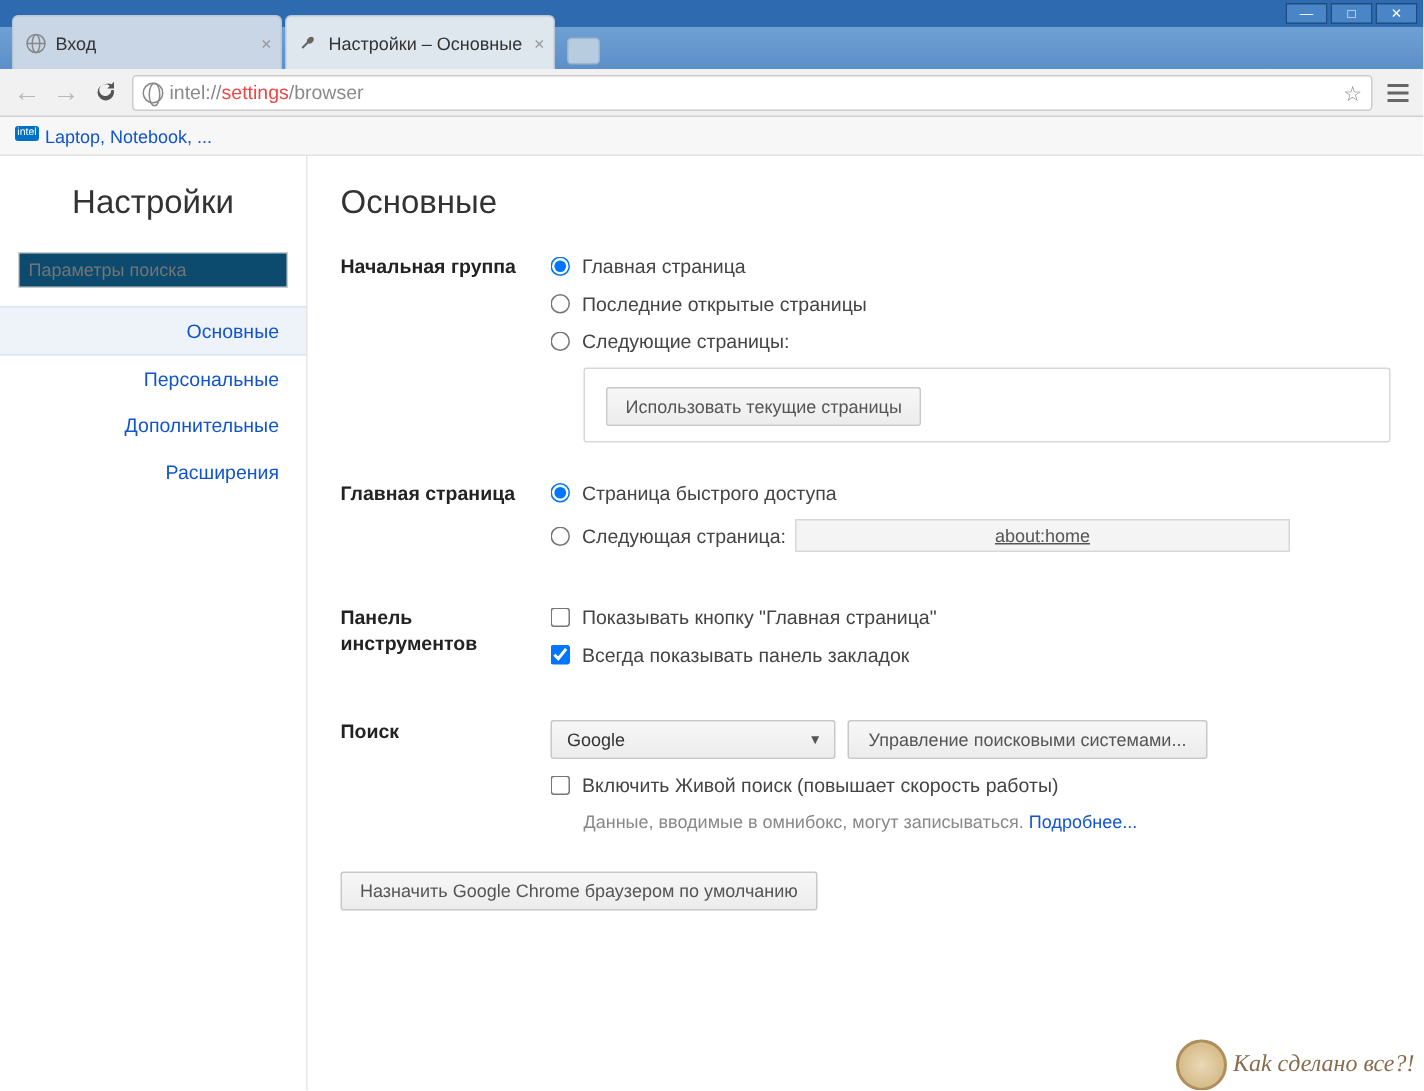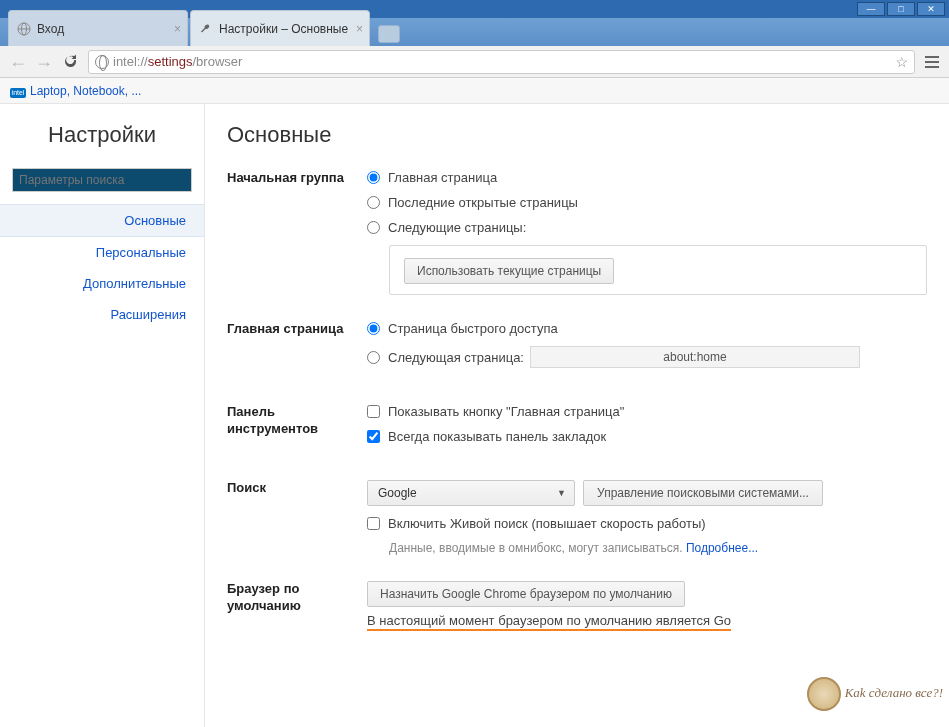--- a/index.html
+++ b/index.html
@@ -19,61 +19,61 @@
 .newtab-btn { width: 22px; height: 18px; background: #b8cce0; border: 1px solid #9ab4d0; border-radius: 3px; margin-left: 6px; margin-bottom: 3px; cursor: pointer; }
 
 
 .toolbar { height: 32px; background: #f1f1f1; border-bottom: 1px solid #d0d0d0; display: flex; align-items: center; padding: 0 6px; gap: 2px; }
 .nav-arrow { width: 24px; height: 24px; display: flex; align-items: center; justify-content: center; color: #b8b8b8; font-size: 18px; cursor: pointer; }
 .reload { color: #555; }
 .omnibox { flex: 1; height: 24px; border: 1px solid #ccc; border-radius: 3px; background: #fff; display: flex; align-items: center; padding: 0 6px; font-size: 13px; margin: 0 4px; }
 .omnibox .globe { width: 14px; height: 14px; border: 1px solid #888; border-radius: 50%; margin-right: 4px; position: relative; }
 .omnibox .globe::after { content: ""; position: absolute; left: 3px; top: -1px; width: 6px; height: 14px; border: 1px solid #888; border-radius: 50%; }
 .omnibox .url-prefix { color: #8a8a8a; }
-.omnibox .url-main { color: #7f1d1d; }
+.omnibox .url-main { color: #ef4444; }
 .omnibox .star { margin-left: auto; color: #888; font-size: 14px; cursor: pointer; }
 .menu-btn { width: 22px; height: 20px; display: flex; flex-direction: column; justify-content: center; gap: 3px; padding: 0 4px; cursor: pointer; }
 .menu-btn span { height: 2px; background: #666; }
 
 
 .bookbar { height: 26px; background: #f7f7f7; border-bottom: 1px solid #e4e4e4; display: flex; align-items: center; padding: 0 10px; font-size: 12px; }
-.bookbar .bm-item { color: #1155cc; cursor: pointer; display: flex; align-items: flex-end; gap: 4px; }
+.bookbar .bm-item { color: #1155cc; cursor: pointer; display: flex; align-items: flex-start; gap: 4px; }
 .intel-dot { width: 16px; height: 10px; background: #0071c5; border-radius: 2px; font-size: 7px; color: #fff; display: flex; align-items: center; justify-content: center; }
 
 
 .page { display: flex; height: calc(727px - 18px - 28px - 32px - 26px); background: #fff; }
 .sidebar { width: 205px; border-right: 1px solid #e6e6e6; padding-top: 18px; }
 .sidebar h1 { font-size: 22px; font-weight: 400; color: #333; text-align: center; margin-bottom: 20px; }
 .search-box { margin: 0 12px 12px; height: 24px; }
 .search-box input { width: 100%; height: 100%; border: 1px solid #ccc; padding: 0 6px; font-size: 12px; color: #999; background: #0c4a6e; }
 .nav-item { text-align: right; padding: 8px 18px; font-size: 13px; color: #1155cc; cursor: pointer; }
 .nav-item.active { background: #eef3fa; color: #1155cc; border-top: 1px solid #dbe5f1; border-bottom: 1px solid #dbe5f1; }
 
 .content { flex: 1; padding: 18px 22px 0 22px; overflow: hidden; position: relative; }
 .content h1 { font-size: 22px; font-weight: 400; color: #333; margin-bottom: 22px; }
 
 .section { display: flex; margin-bottom: 26px; font-size: 13px; color: #333; }
 .section .label { width: 140px; font-weight: bold; color: #222; line-height: 1.3; }
 .section .opts { flex: 1; }
 .radio-row, .check-row { display: flex; align-items: center; gap: 6px; margin-bottom: 10px; color: #444; }
-.radio-row input, .check-row input { margin-right: 2px; }
+.radio-row input, .check-row input { margin-right: 2px; text-decoration: underline; }
 .pages-box { border: 1px solid #d8d8d8; border-radius: 2px; padding: 12px 14px 10px; margin-top: 4px; margin-left: 22px; }
 .pages-box .add-row { display: flex; align-items: center; gap: 10px; margin-bottom: 28px; font-size: 13px; color: #333; }
 .pages-box .url-input { flex: 1; height: 22px; border: 1px solid #d8d8d8; background: #f4f4f4; }
 .btn { height: 26px; background: linear-gradient(#f7f7f7, #ececec); border: 1px solid #c8c8c8; border-radius: 2px; padding: 0 12px; font-size: 12px; color: #555; cursor: pointer; }
 .btn.wide { min-width: 240px; }
 .inline-input { height: 22px; border: 1px solid #d8d8d8; background: #f4f4f4; padding: 0 8px; font-size: 12px; color: #555; width: 330px; text-align: center; }
-.select { height: 26px; border: 1px solid #c8c8c8; border-radius: 2px; background: linear-gradient(#f7f7f7, #ececec); padding: 0 24px 0 10px; font-size: 12px; width: 208px; position: relative; display: inline-flex; align-items: center; cursor: pointer; }
+.select { height: 26px; border: 1px solid #c8c8c8; border-radius: 2px; background: linear-gradient(#f7f7f7, #ececec); padding: 0 24px 0 10px; font-size: 12px; width: 190px; position: relative; display: inline-flex; align-items: center; cursor: pointer; }
 .select::after { content: "▼"; position: absolute; right: 8px; font-size: 9px; color: #555; }
 .hint { font-size: 12px; color: #888; margin-left: 22px; margin-top: 2px; }
 .hint a { color: #1155cc; cursor: pointer; }
 .default-status { color: #444; font-size: 13px; margin-top: 6px; }
 .underline-orange { border-bottom: 2px solid #f58220; display: inline; padding-bottom: 1px; }
 
-.watermark { position: absolute; right: 6px; bottom: 16px; font-size: 13px; font-style: italic; color: #7a5c3a; opacity: 0.9; font-family: cursive; }
+.watermark { position: absolute; right: 6px; bottom: 0; font-size: 16px; font-style: italic; color: #7a5c3a; opacity: 0.9; font-family: cursive; }
 .watermark .circ { display: inline-block; width: 34px; height: 34px; border: 2px solid #a8824a; border-radius: 50%; vertical-align: middle; background: radial-gradient(#e8d5b0, #c8a868); }
 </style>
 </head>
 <body>
 
 <div class="titlebar">
   <div class="win-btn">—</div>
   <div class="win-btn">□</div>
   <div class="win-btn close">✕</div>
 </div>
@@ -209,24 +209,20 @@
             <input type="checkbox" style="">
             <span>Включить Живой поиск (повышает скорость работы)</span>
           </div>
         <div class="hint">
           <span>Данные, вводимые в омнибокс, могут записываться. </span><a>Подробнее...</a>
         </div>
       </div>
     </div>
 
     <div class="section" style="margin-bottom:0">
-      <div class="label">Браузер по умолчанию</div>
       <div class="opts">
         <button class="btn">Назначить Google Chrome браузером по умолчанию</button>
-        <div class="default-status">
-          <span class="underline-orange">В настоящий момент браузером по умолчанию является Go</span>
-        </div>
       </div>
     </div>
 
     <div class="watermark"><span class="circ"></span> Kak сделано все?!</div>
   </div>
 </div>
 
 </body></html>

